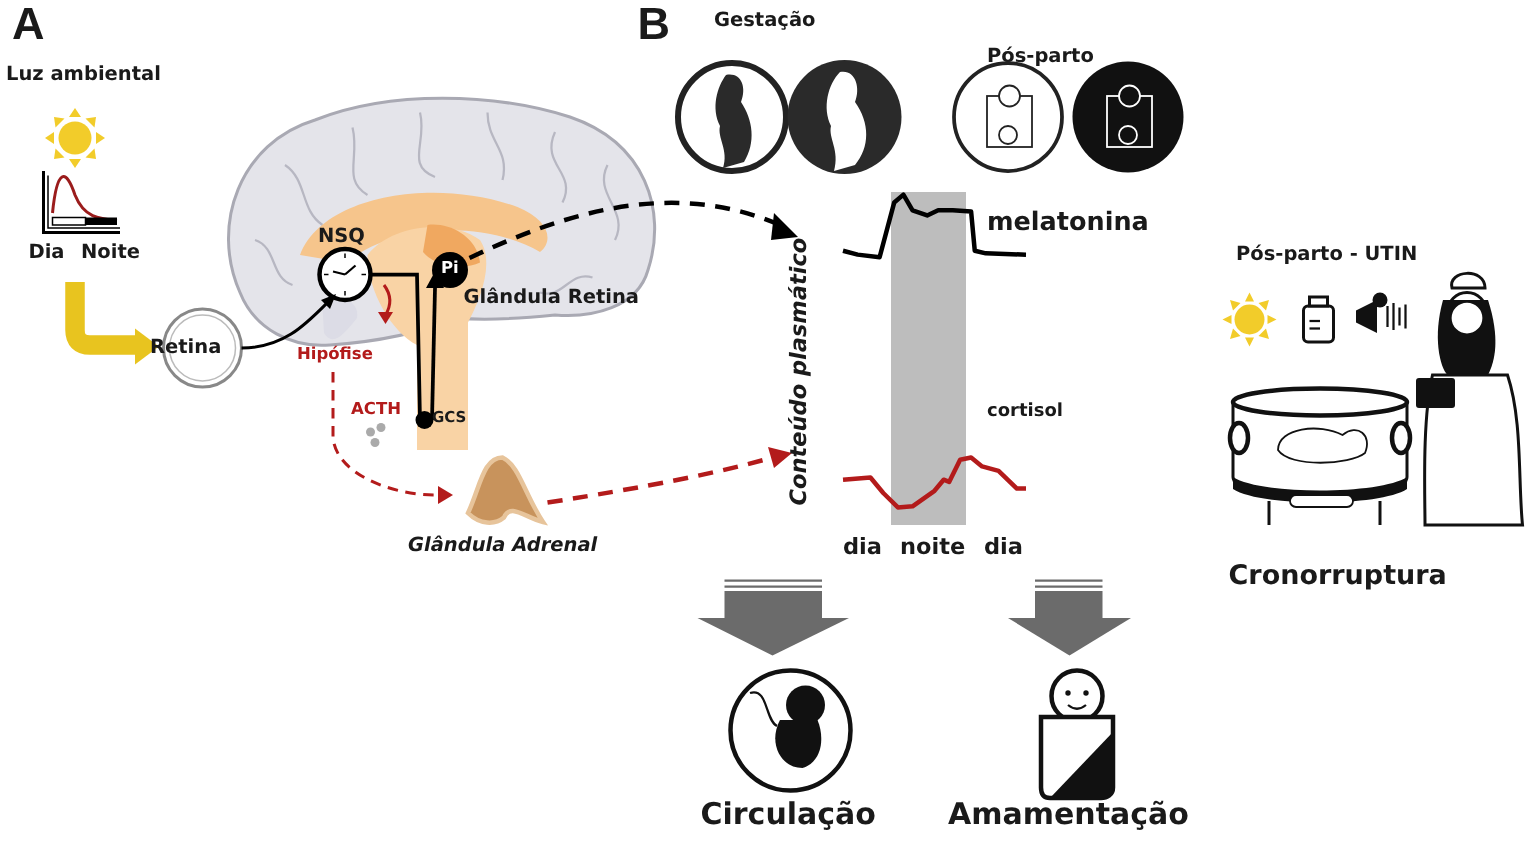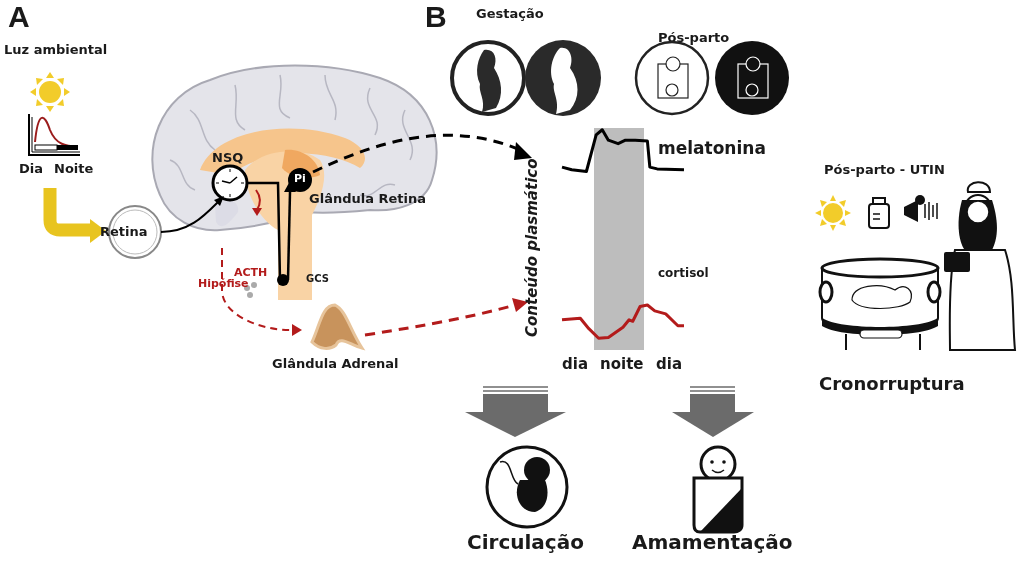--- a/index.html
+++ b/index.html
@@ -112,24 +112,24 @@
   <path d="M365,335 C430,325 480,315 515,305" fill="none" stroke="#b31b1b" stroke-width="3" stroke-dasharray="10,7"></path>
   <polygon points="512,298 528,302 516,312" fill="#b31b1b"></polygon>
 </svg>
 
 <div class="abs lbl" style="left:19px;top:161px;font-size:13px;">Dia</div>
 <div class="abs lbl" style="left:54px;top:161px;font-size:13px;">Noite</div>
 <div class="abs lbl" style="left:100px;top:224px;font-size:13px;">Retina</div>
 <div class="abs lbl" style="left:212px;top:150px;font-size:13px;">NSQ</div>
 <div class="abs lbl" style="left:294px;top:172px;font-size:11px;color:#fff;">Pi</div>
 <div class="abs lbl" style="left:309px;top:191px;font-size:13px;">Glândula Retina</div>
-<div class="abs lbl red" style="left:198px;top:229px;font-size:11px;margin-top:48px;">Hipófise</div>
+<div class="abs lbl red" style="left:198px;top:229px;font-size:11px;">Hipófise</div>
 <div class="abs lbl red" style="left:234px;top:266px;font-size:11px;">ACTH</div>
-<div class="abs lbl" style="left:306px;top:273px;font-size:10px;text-align:center;">GCS</div>
-<div class="abs lbl" style="left:272px;top:356px;font-size:13px;">Glândula Adrenal</div>
+<div class="abs lbl" style="left:288px;top:273px;font-size:10px;text-align:center;">GCS</div>
+<div class="abs lbl" style="left:272px;top:356px;font-size:13px;font-style:italic;">Glândula Adrenal</div>
 
 <div class="abs panel-letter" style="left:425px;top:0px;">B</div>
 <div class="abs section-title" style="left:476px;top:6px;">Gestação</div>
 <div class="abs section-title" style="left:658px;top:6px;margin-top:24px;">Pós-parto</div>
 
 <svg width="1024" height="561">
 
   <g>
     <circle cx="488" cy="78" r="36" fill="#fff" stroke="#222" stroke-width="4"></circle>
     <path d="M484,50 C494,48 498,58 494,68 C502,80 504,95 496,108 L482,112 C486,100 478,92 480,84 C474,72 478,58 484,50 Z" fill="#2a2a2a"></path>

